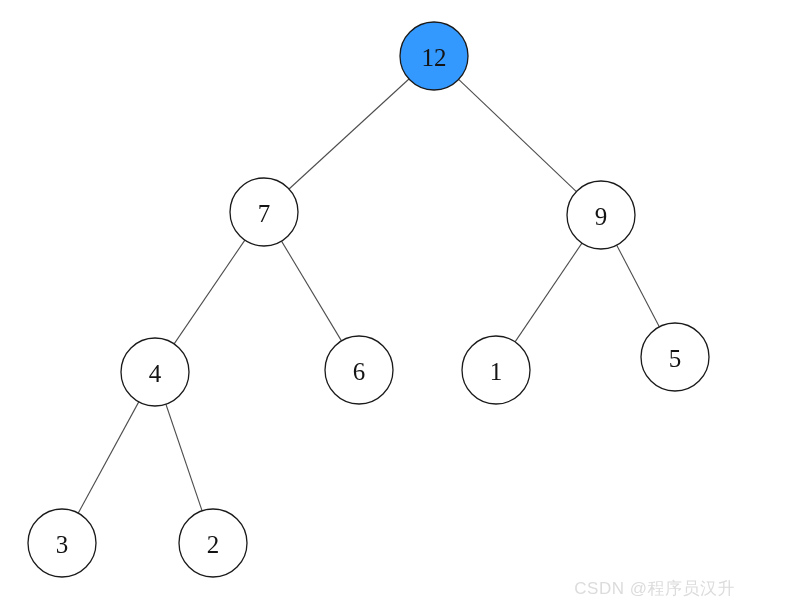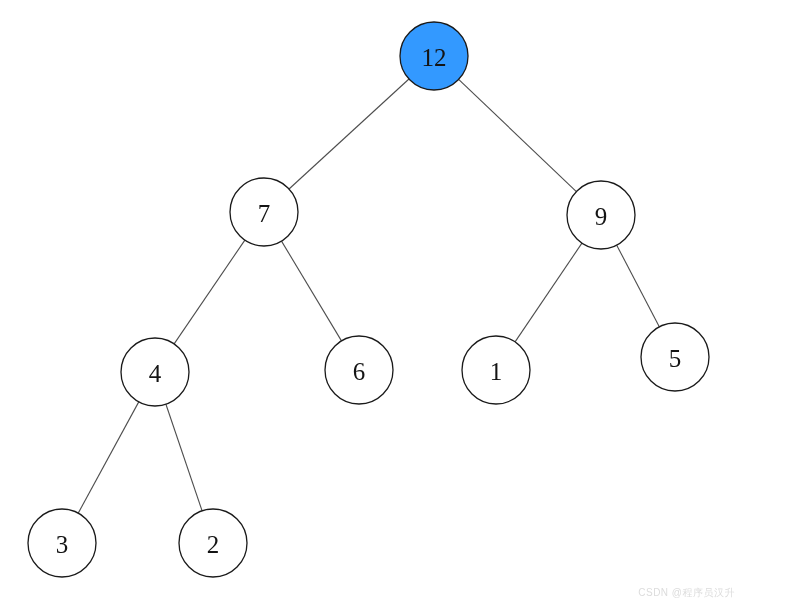--- a/index.html
+++ b/index.html
@@ -42,21 +42,21 @@
     fill: #141414;
     text-anchor: middle;
     dominant-baseline: central;
     user-select: none;
   }
   .watermark {
     position: absolute;
     right: 10px;
     bottom: 6px;
     font-family: "Liberation Sans", sans-serif;
-    font-size: 10px;
+    font-size: 17px;
     color: #dcdcdc;
     letter-spacing: 0.5px;
     white-space: nowrap;
     user-select: none;
   }
 </style>
 </head>
 <body>
 
 <div id="canvas">

